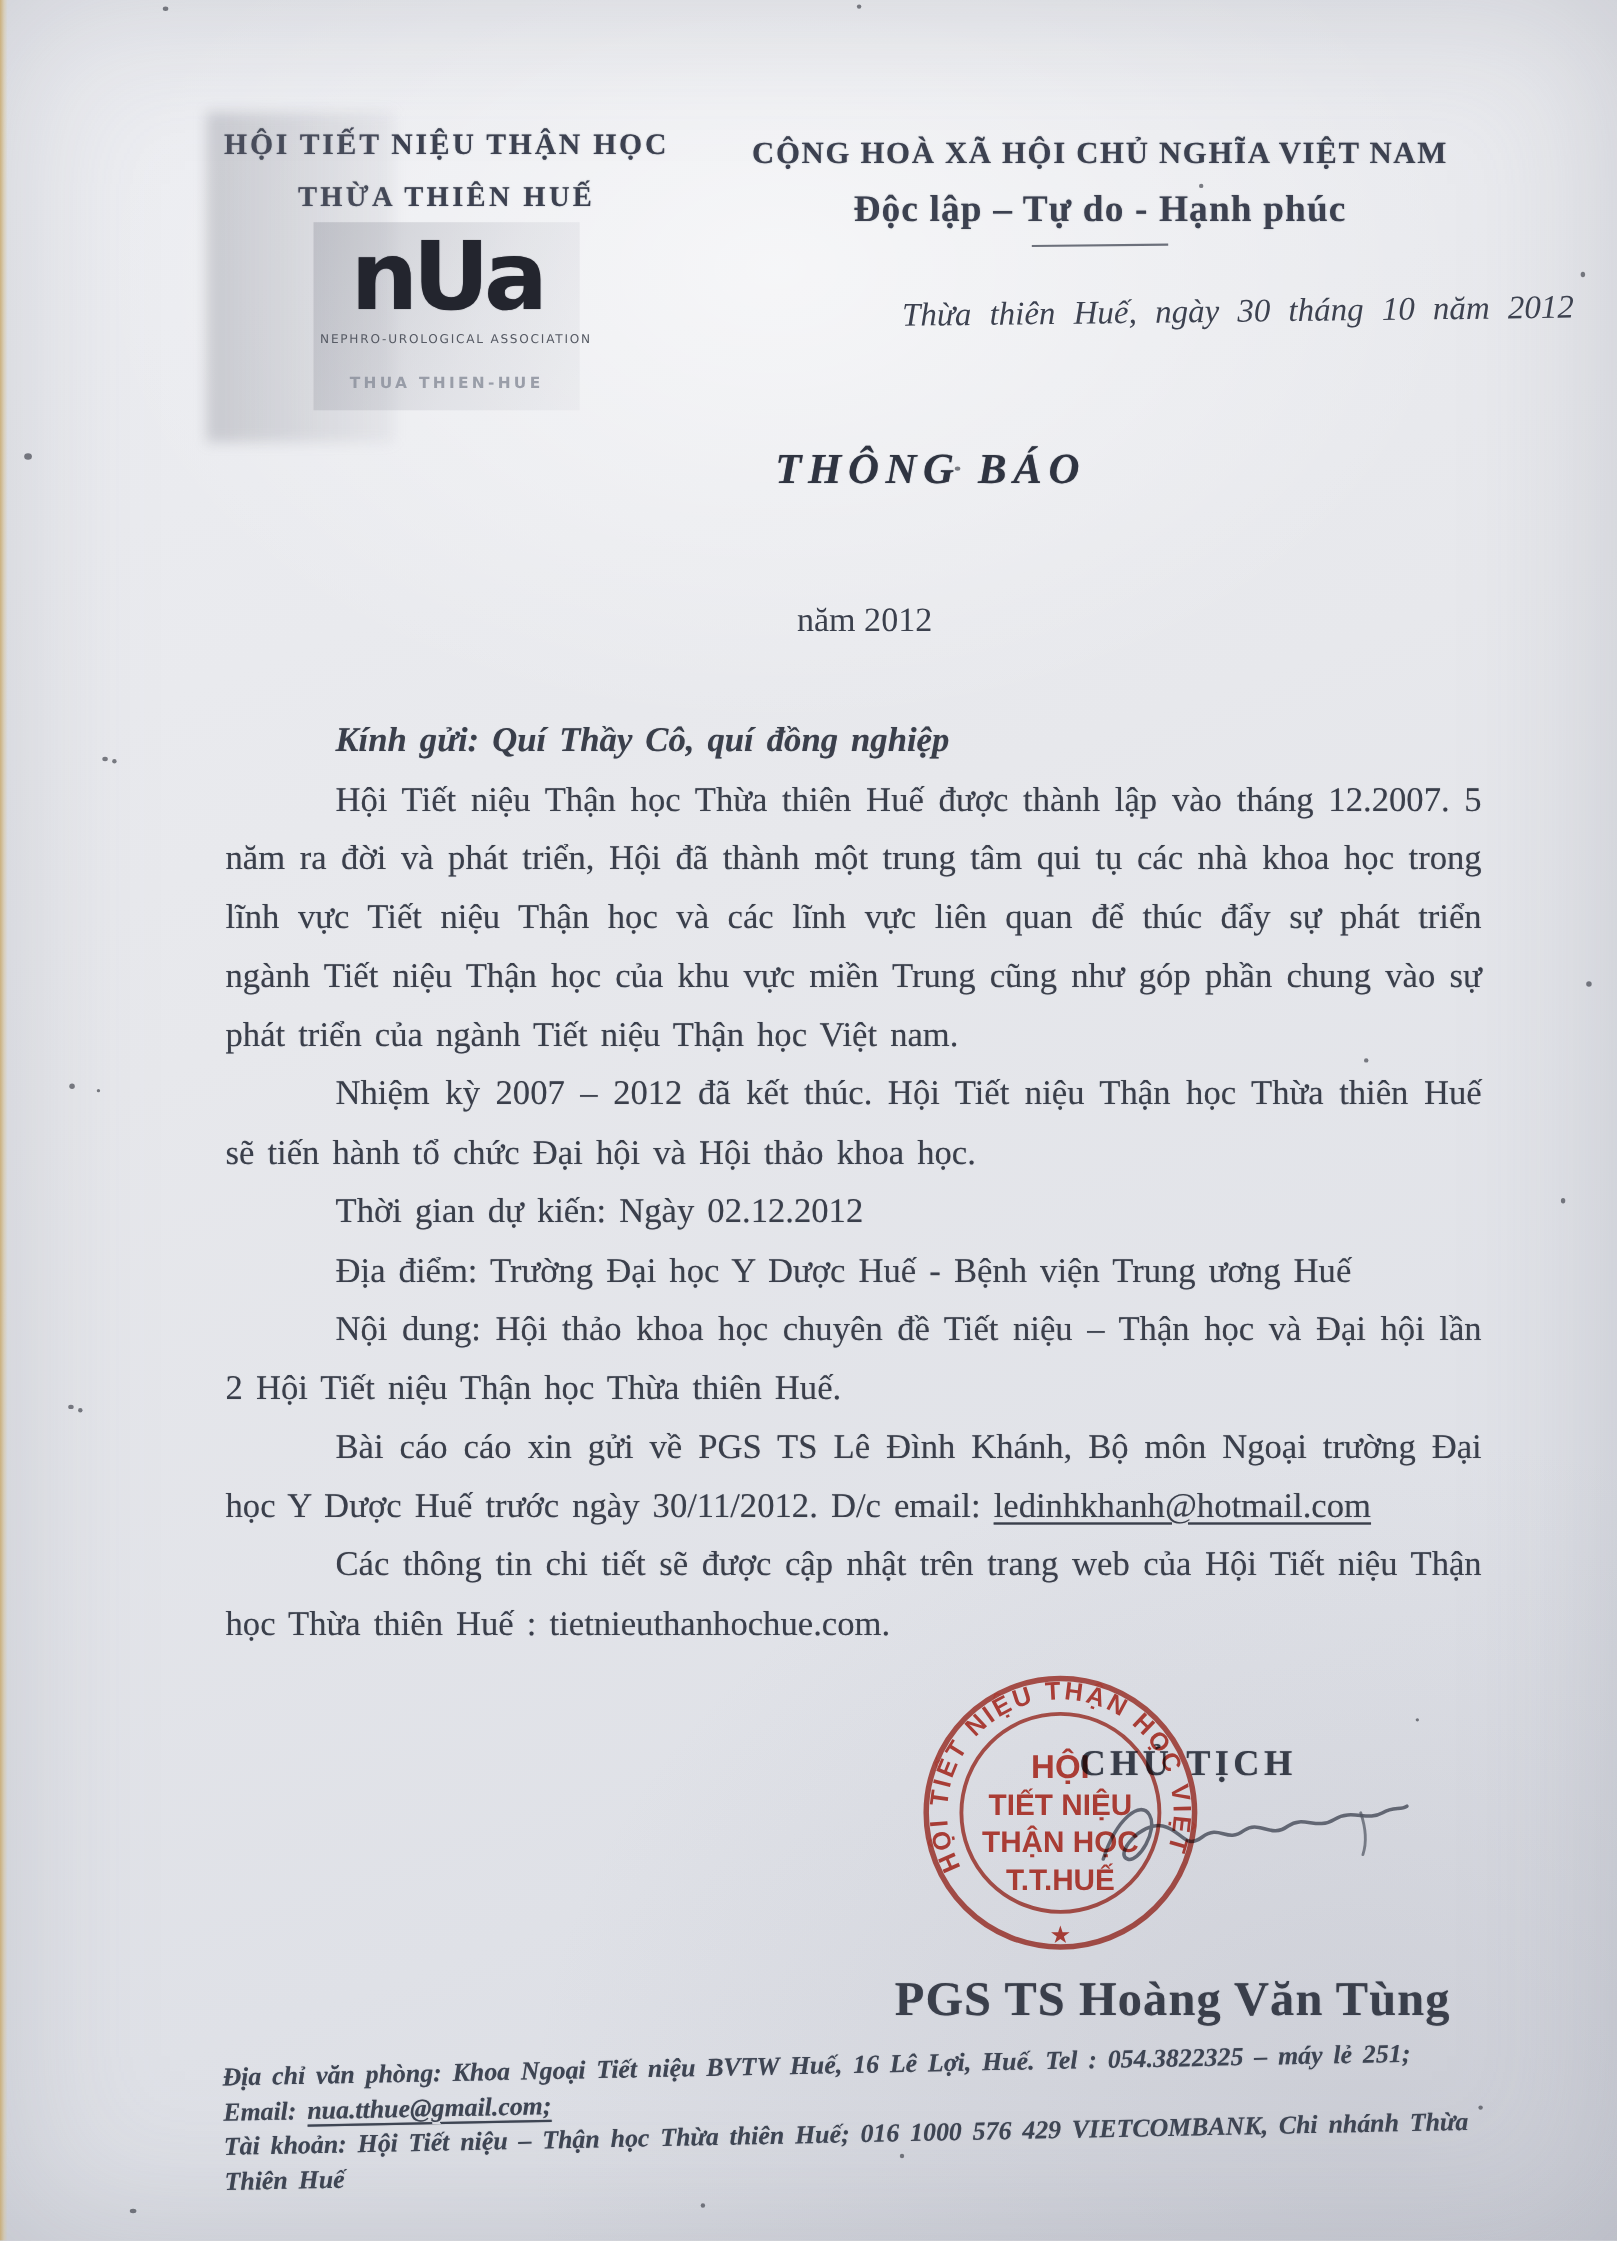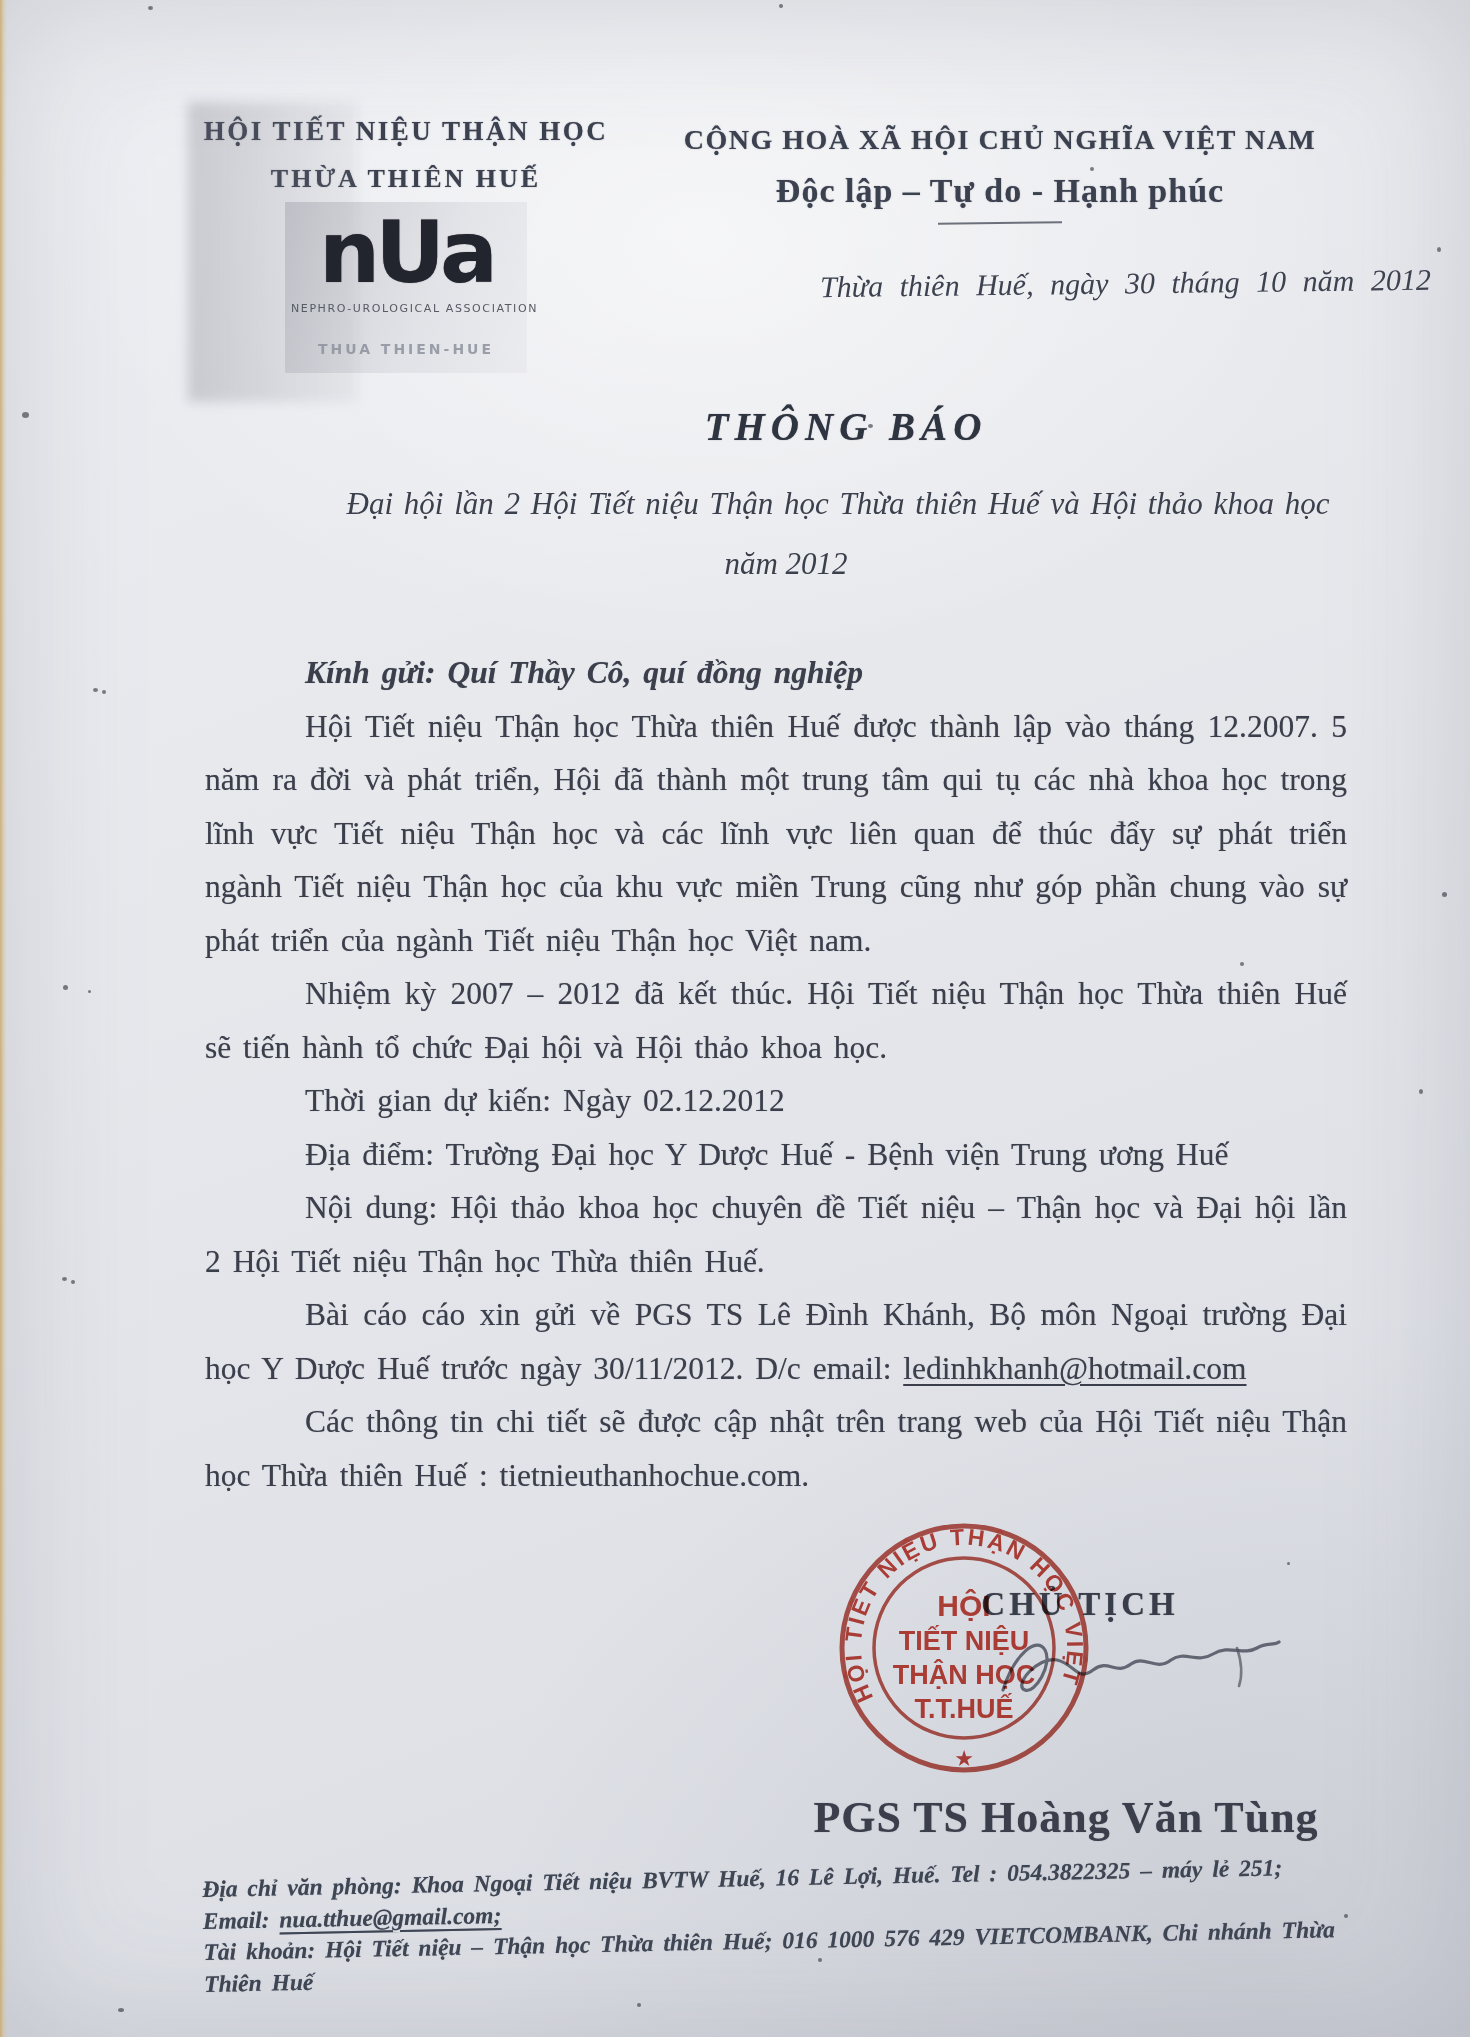--- a/index.html
+++ b/index.html
@@ -86,21 +86,21 @@
     position:absolute; top:404px; left:846px; transform:translateX(-50%);
     font-weight:bold; font-size:39px; letter-spacing:6px; color:#2f3441;
     text-shadow:0 0 1px rgba(40,45,60,.6); white-space:nowrap;font-style:italic;
   }
   .doc-subtitle{
     position:absolute; top:486px; left:838px; transform:translateX(-50%);
     font-style:italic; font-size:31px; word-spacing:3px; color:#3b404d; white-space:nowrap;
   }
   .doc-subtitle2{
     position:absolute; top:546px; left:786px; transform:translateX(-50%);
-    font-style:italic; font-size:31px; color:#3b404d; white-space:nowrap;
+    font-size:31px; color:#3b404d; white-space:nowrap;
   }
 
   
   .body-text{
     position:absolute; left:205px; top:646px; width:1142px;
     font-size:31.5px; line-height:53.5px; text-align:justify;
     color:#3a3f4b; word-spacing:4px;
     text-shadow:0 0 .8px rgba(55,60,75,.45);
   }
   .body-text p{ text-indent:100px; margin:0; }
@@ -169,21 +169,20 @@
   </div>
 
   <div class="header-right">
     <div class="hr-line1">CỘNG HOÀ XÃ HỘI CHỦ NGHĨA VIỆT NAM</div>
     <div class="hr-line2">Độc lập – Tự do - Hạnh phúc</div>
     <div class="hr-rule"></div>
     <div class="date-line">Thừa thiên Huế, ngày 30 tháng 10 năm 2012</div>
   </div>
 
   <div class="doc-title">THÔNG BÁO</div>
-  <div class="doc-subtitle">Đại hội lần 2 Hội Tiết niệu Thận học Thừa thiên Huế và Hội thảo khoa học</div>
   <div class="doc-subtitle2">năm 2012</div>
 
   <div class="body-text">
     <p class="salutation">Kính gửi: Quí Thầy Cô, quí đồng nghiệp</p>
     <p>Hội Tiết niệu Thận học Thừa thiên Huế được thành lập vào tháng 12.2007. 5 năm ra đời và phát triển, Hội đã thành một trung tâm qui tụ các nhà khoa học trong lĩnh vực Tiết niệu Thận học và các lĩnh vực liên quan để thúc đẩy sự phát triển ngành Tiết niệu Thận học của khu vực miền Trung cũng như góp phần chung vào sự phát triển của ngành Tiết niệu Thận học Việt nam.</p>
     <p>Nhiệm kỳ 2007 – 2012 đã kết thúc. Hội Tiết niệu Thận học Thừa thiên Huế sẽ tiến hành tổ chức Đại hội và Hội thảo khoa học.</p>
     <p>Thời gian dự kiến: Ngày 02.12.2012</p>
     <p>Địa điểm: Trường Đại học Y Dược Huế - Bệnh viện Trung ương Huế</p>
     <p>Nội dung: Hội thảo khoa học chuyên đề Tiết niệu – Thận học và Đại hội lần 2 Hội Tiết niệu Thận học Thừa thiên Huế.</p>
     <p><span>Bài cáo cáo xin gửi về PGS TS Lê Đình Khánh, Bộ môn Ngoại trường Đại học Y Dược Huế trước ngày 30/11/2012. D/c email: </span><span class="email-link">ledinhkhanh@hotmail.com</span></p>

